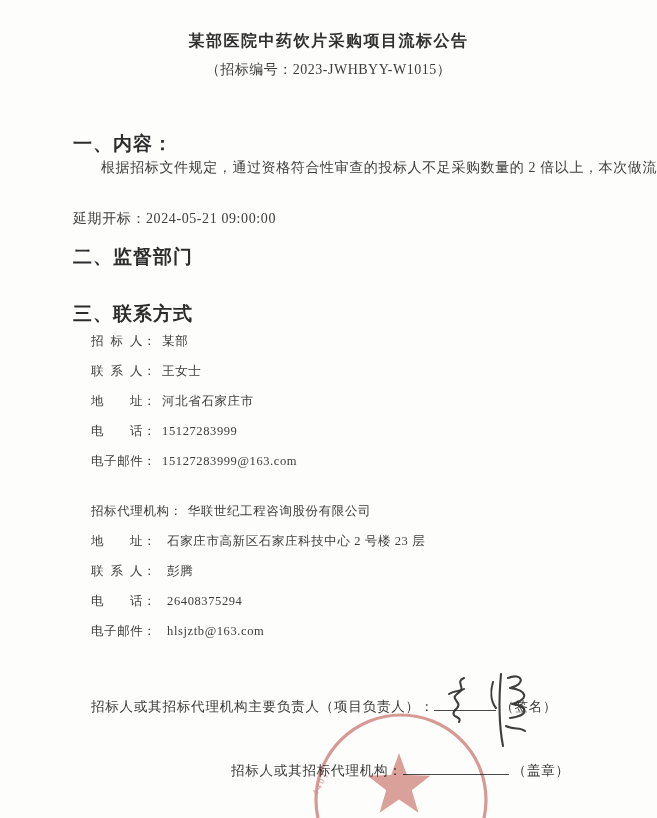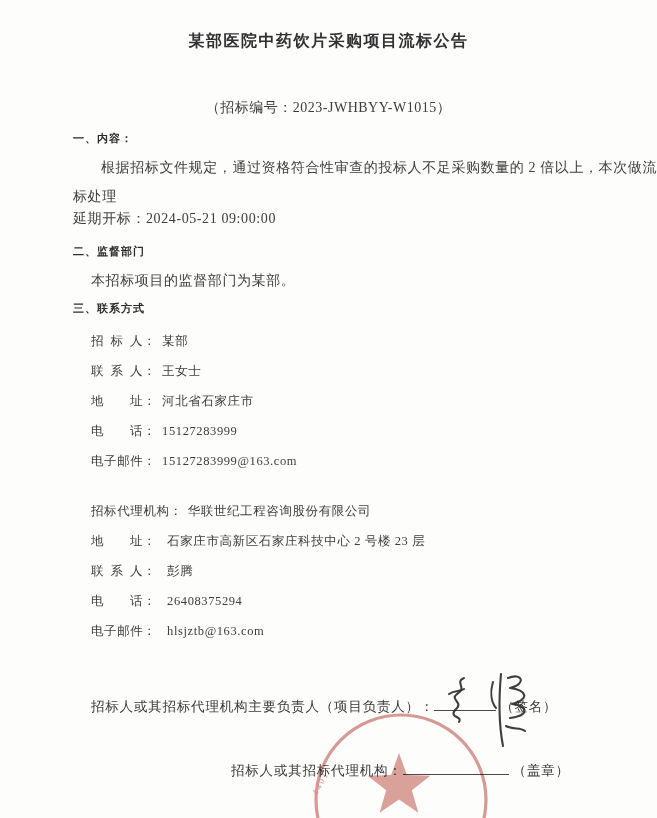--- a/index.html
+++ b/index.html
@@ -9,24 +9,24 @@
     font-family:"Liberation Serif","DejaVu Serif",serif;
     color:#3a3a3a;
   }
   .abs{position:absolute;}
   .doc-title{
     top:31px;left:0;right:0;text-align:center;
     font-size:16px;font-weight:600;letter-spacing:1.5px;color:#303030;
   }
   .doc-subtitle{
     top:61px;left:0;right:0;text-align:center;
-    font-size:14px;letter-spacing:0.5px;color:#3c3c3c;margin-top:38px;
+    font-size:14px;letter-spacing:0.5px;color:#3c3c3c;
   }
   .sec-heading{
-    font-size:11px;font-weight:700;color:#2c2c2c;letter-spacing:1px;
+    font-size:19px;font-weight:700;color:#2c2c2c;letter-spacing:1px;
   }
   .h1{top:131px;left:73px;}
   .h2{top:244px;left:73px;}
   .h3{top:301px;left:73px;}
   .body-text{font-size:14px;letter-spacing:0.6px;color:#3d3d3d;}
   .para{top:153px;left:73px;width:530px;line-height:29px;}
   .para .pline1{text-indent:2em;white-space:nowrap;}
   .para .pline2{white-space:nowrap;}
   .postpone{top:210px;left:73px;}
   .s2body{top:272px;left:91px;}
@@ -53,26 +53,24 @@
 <body>
 
 <div class="page">
 
   <div class="abs doc-title">某部医院中药饮片采购项目流标公告</div>
   <div class="abs doc-subtitle">（招标编号：2023-JWHBYY-W1015）</div>
 
   <div class="abs sec-heading h1">一、内容：</div>
   <div class="abs body-text para">
     <div class="pline1">根据招标文件规定，通过资格符合性审查的投标人不足采购数量的 2 倍以上，本次做流</div>
-    <div class="pline2">标处理</div>
   </div>
   <div class="abs body-text postpone">延期开标：2024-05-21 09:00:00</div>
 
   <div class="abs sec-heading h2">二、监督部门</div>
-  <div class="abs body-text s2body">本招标项目的监督部门为某部。</div>
 
   <div class="abs sec-heading h3">三、联系方式</div>
 
   <div class="abs contact-block tenderer-block">
     <div class="crow"><span class="jlabel">招标人</span><span>：</span><span class="cval">某部</span></div>
     <div class="crow"><span class="jlabel">联系人</span><span>：</span><span class="cval">王女士</span></div>
     <div class="crow"><span class="jlabel">地址</span><span>：</span><span class="cval">河北省石家庄市</span></div>
     <div class="crow"><span class="jlabel">电话</span><span>：</span><span class="cval">15127283999</span></div>
     <div class="crow"><span class="jlabel">电子邮件</span><span>：</span><span class="cval">15127283999@163.com</span></div>
   </div>

